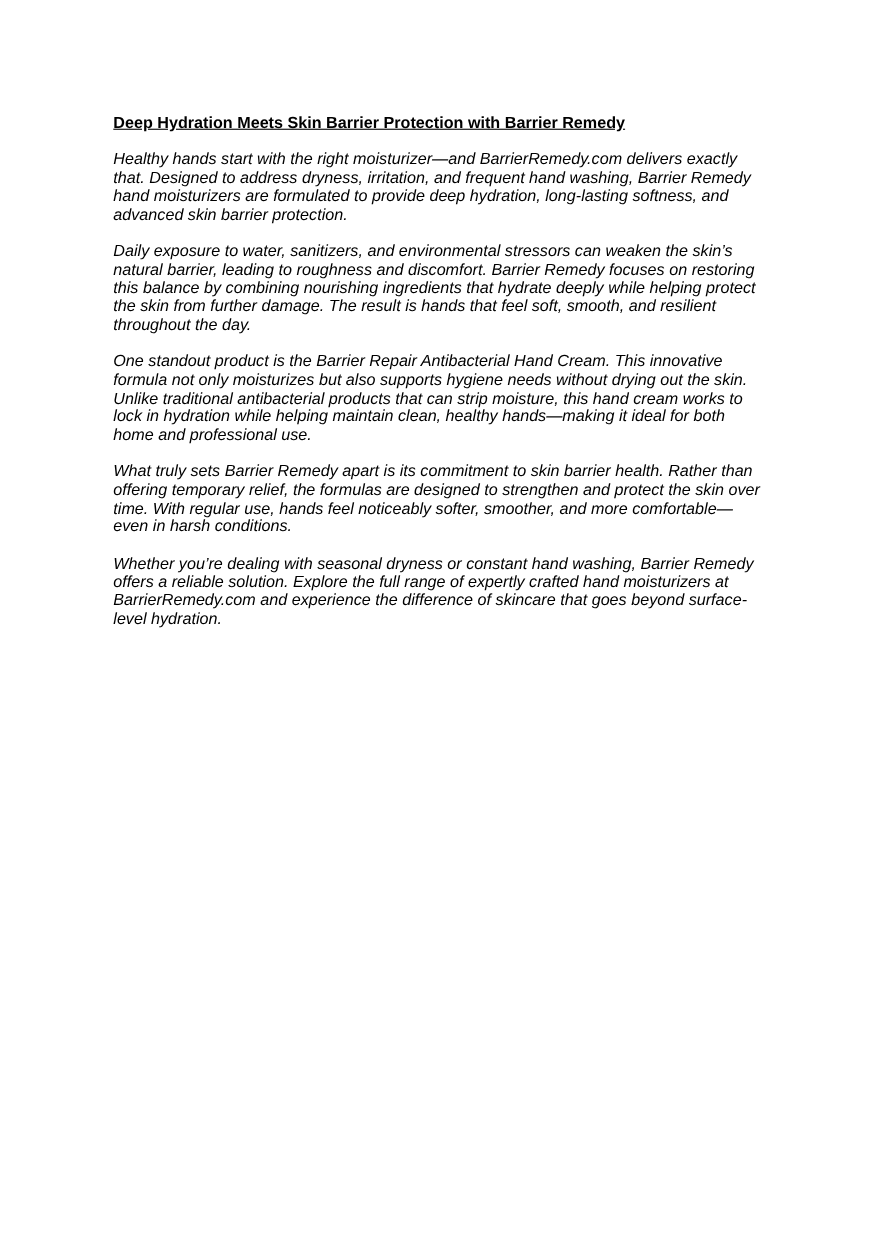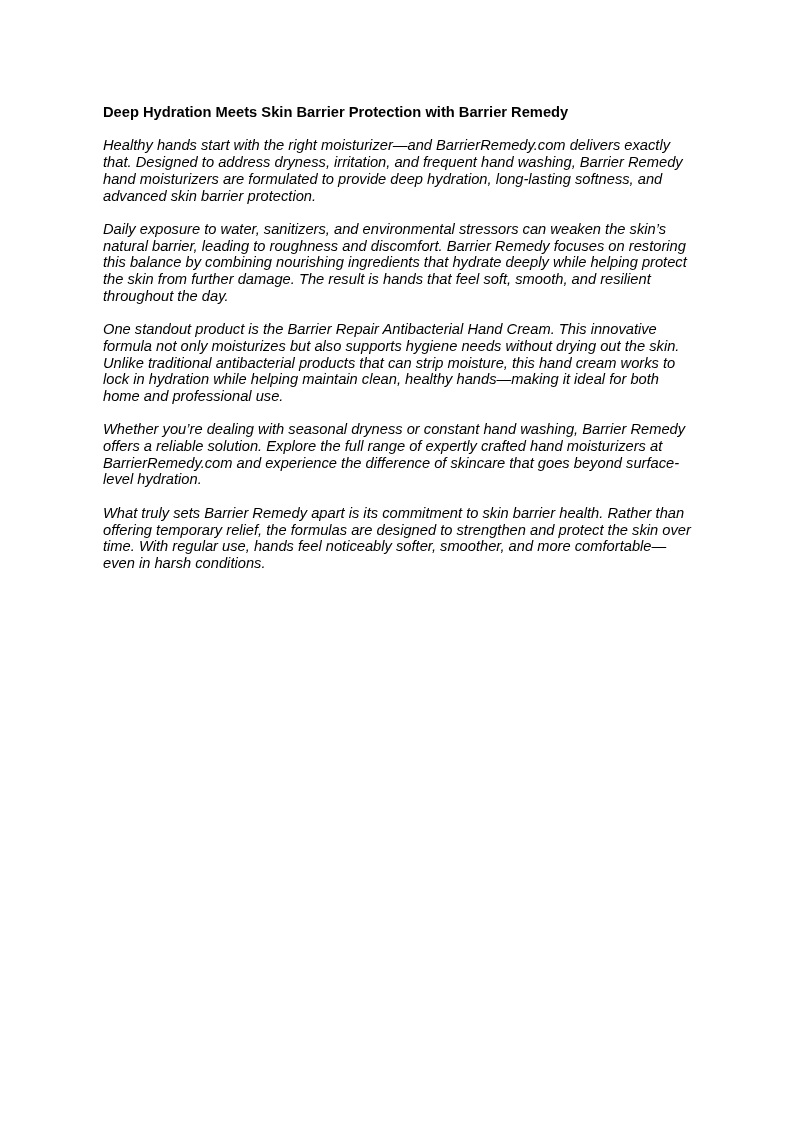--- a/index.html
+++ b/index.html
@@ -19,34 +19,35 @@
     font-size: 14.7px;
     line-height: 16.7px;
     color: #000000;
     overflow: hidden;
   }
   .doc-title {
     font-size: 14.7px;
     font-weight: bold;
     margin: 0 0 16.7px 0;
     line-height: 16.7px;
+    text-decoration: underline;
   }
   .doc-para {
     margin: 0 0 16.7px 0;
     font-style: italic;
   }
 </style>
 </head>
 <body>
 
 <div class="page">
   <h1 class="doc-title">Deep Hydration Meets Skin Barrier Protection with Barrier Remedy</h1>
 
   <p class="doc-para">Healthy hands start with the right moisturizer—and BarrierRemedy.com delivers exactly that. Designed to address dryness, irritation, and frequent hand washing, Barrier Remedy hand moisturizers are formulated to provide deep hydration, long-lasting softness, and advanced skin barrier protection.</p>
 
   <p class="doc-para">Daily exposure to water, sanitizers, and environmental stressors can weaken the skin’s natural barrier, leading to roughness and discomfort. Barrier Remedy focuses on restoring this balance by combining nourishing ingredients that hydrate deeply while helping protect the skin from further damage. The result is hands that feel soft, smooth, and resilient throughout the day.</p>
 
   <p class="doc-para">One standout product is the Barrier Repair Antibacterial Hand Cream. This innovative formula not only moisturizes but also supports hygiene needs without drying out the skin. Unlike traditional antibacterial products that can strip moisture, this hand cream works to lock in hydration while helping maintain clean, healthy hands—making it ideal for both home and professional use.</p>
 
+  <p class="doc-para">What truly sets Barrier Remedy apart is its commitment to skin barrier health. Rather than offering temporary relief, the formulas are designed to strengthen and protect the skin over time. With regular use, hands feel noticeably softer, smoother, and more comfortable—even in harsh conditions.</p>
+
   <p class="doc-para">Whether you’re dealing with seasonal dryness or constant hand washing, Barrier Remedy offers a reliable solution. Explore the full range of expertly crafted hand moisturizers at BarrierRemedy.com and experience the difference of skincare that goes beyond surface-level hydration.</p>
-
-  <p class="doc-para">What truly sets Barrier Remedy apart is its commitment to skin barrier health. Rather than offering temporary relief, the formulas are designed to strengthen and protect the skin over time. With regular use, hands feel noticeably softer, smoother, and more comfortable—even in harsh conditions.</p>
 </div>
 
 </body></html>

